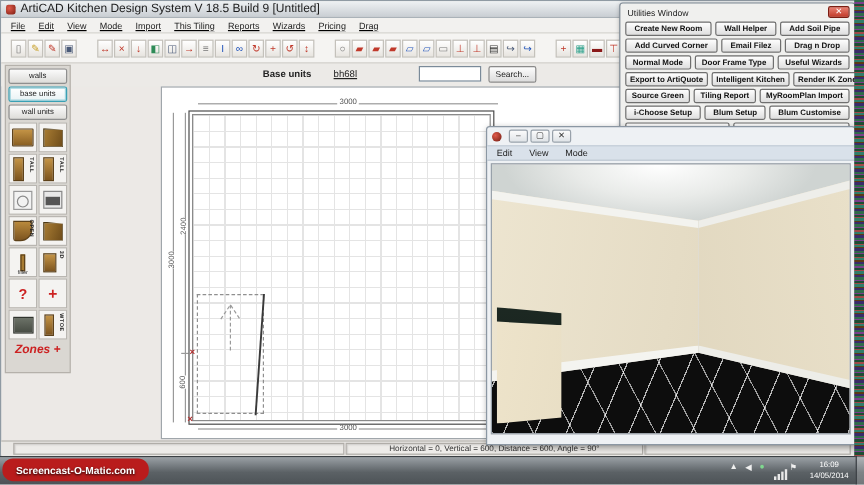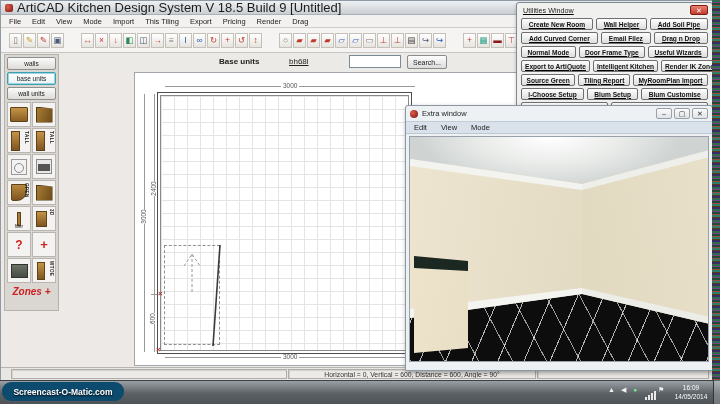--- a/index.html
+++ b/index.html
@@ -3,31 +3,31 @@
 <meta charset="utf-8">
 <style>
   * { margin:0; padding:0; box-sizing:border-box; }
   body { font-family:"Liberation Sans", sans-serif; }
   .screen { position:relative; width:720px; height:404px; background:#d6d9dc; overflow:hidden; font-family:"Liberation Sans",sans-serif; }
 
   
   .app { position:absolute; left:0; top:0; width:713px; height:380px; background:#ece9e6; border:1px solid #8f9aa3; z-index:1; }
   .titlebar { position:absolute; left:0; top:0; width:100%; height:14px; background:linear-gradient(#eef1f3,#c9ced3); display:flex; align-items:center; padding-left:4px; border-bottom:1px solid #aab2b8; }
   .appicon { width:8px; height:8px; background:radial-gradient(circle at 35% 35%, #e05a4a, #7c1d12); border-radius:2px; margin-right:4px; }
-  .title { font-size:13px; color:#1c1c1c; white-space:nowrap; }
-  .menubar { position:absolute; left:0; top:14px; width:100%; height:13px; background:#f2f1ef; border-bottom:1px solid #cfcdc9; display:flex; align-items:center; gap:11px; padding-left:8px; }
+  .title { font-size:10px; color:#1c1c1c; white-space:nowrap; }
+  .menubar { position:absolute; left:0; top:14px; width:100%; height:13px; background:#f2f1ef; border-bottom:1px solid #cfcdc9; display:flex; align-items:center; gap:11px; padding-left:8px;text-decoration:underline; }
   .menubar span { font-size:7.5px; color:#222; }
   .toolbar { position:absolute; left:0; top:27px; width:100%; height:25px; background:#f5f4f2; border-bottom:1px solid #c9c6c1; display:flex; align-items:center; padding-left:8px; }
   .tbi { width:13px; height:15px; border:1px solid #c4c1bb; background:linear-gradient(#ffffff,#e7e4df); margin-right:1px; display:flex; align-items:center; justify-content:center; font-size:8.5px; line-height:1; }
   .tgap { width:16px; }
   .c-red{color:#c0392b}.c-gold{color:#c8a028}.c-gray{color:#777}.c-slate{color:#4a5a78}.c-green{color:#2e8b57}.c-blue{color:#2255bb}.c-teal{color:#2aa08a}.c-dark{color:#333}.c-navy{color:#223a7a}.c-darkred{color:#8b1a1a}
 
   .unitbar { position:absolute; left:0; top:52px; width:100%; height:19px; background:#eceae7; }
   .ub-label { position:absolute; left:218px; top:4px; font-size:8px; font-weight:bold; color:#222; }
-  .ub-code { position:absolute; left:288px; top:4px; font-size:8px; color:#222;text-decoration:underline; }
+  .ub-code { position:absolute; left:277px; top:4px; font-size:8px; color:#222;text-decoration:underline; }
   .ub-input { position:absolute; left:348px; top:2px; width:52px; height:13px; border:1px solid #7a8a99; background:#fff; font-size:8px; padding:0 2px; }
   .ub-search { position:absolute; left:406px; top:2px; width:40px; height:14px; border:1px solid #8a8a8a; border-radius:2px; background:linear-gradient(#fdfdfd,#dcdcdc); font-size:7px; color:#222; display:flex; align-items:center; justify-content:center; }
 
   
   .sidebar { position:absolute; left:3px; top:53px; width:55px; height:257px; background:#dad7d2; border:1px solid #b5b1ab; padding:2px; }
   .side-tab { height:13px; margin-bottom:2px; border:1px solid #8f8f8f; border-radius:2px; background:linear-gradient(#fbfbfb,#dddcd9); font-size:6.5px; color:#222; display:flex; align-items:center; justify-content:center; }
   .side-tab.sel { border:1px solid #3aa0b4; box-shadow:0 0 0 1px #9fd4de inset; background:linear-gradient(#ffffff,#e8f2f4); }
   .side-grid { display:grid; grid-template-columns:24px 24px; gap:1px; margin-top:2px; }
   .cell { width:24px; height:25px; background:#f4f3f1; border:1px solid #b9b6b1; display:flex; align-items:center; justify-content:center; position:relative; }
   .vlabel { position:absolute; right:1px; top:2px; writing-mode:vertical-rl; font-size:4.5px; letter-spacing:.5px; color:#222; font-weight:bold; }
@@ -60,21 +60,21 @@
   .dashedrect { position:absolute; left:29px; top:172px; width:56px; height:100px; border:1px dashed #8f8f8f; }
   .xmark { position:absolute; font-size:8px; font-weight:bold; color:#b23030; line-height:1; }
   .plan-svg { position:absolute; left:20px; top:160px; }
 
   
   .statusbar { position:absolute; left:0; top:366px; width:100%; height:13px; background:#e9e7e4; border-top:1px solid #b7b4af; }
   .sb-panel { position:absolute; top:1px; height:10px; border:1px solid #b0ada8; background:#edebe8; box-shadow:inset 1px 1px 1px rgba(130,130,130,.25); }
   .sb-text { font-size:6.8px; color:#333; text-align:center; line-height:10px; white-space:nowrap; overflow:hidden; }
 
   
-  .utilwin { position:absolute; left:516px; top:2px; width:197px; height:120px; background:#f0f0ee; border:1px solid #7f8a94; border-radius:3px; box-shadow:1px 2px 4px rgba(0,0,0,.35); z-index:10;text-decoration:underline; }
+  .utilwin { position:absolute; left:516px; top:2px; width:197px; height:120px; background:#f0f0ee; border:1px solid #7f8a94; border-radius:3px; box-shadow:1px 2px 4px rgba(0,0,0,.35); z-index:10; }
   .uw-title { height:14px; display:flex; align-items:center; padding-left:6px; font-size:7.2px; color:#222; }
   .uw-close { position:absolute; right:4px; top:2px; width:18px; height:10px; background:linear-gradient(#e98173,#c23b2a); border:1px solid #7c1d12; border-radius:2px; color:#fff; font-size:7px; line-height:9px; text-align:center; }
   .uw-rows { padding:1px 4px; }
   .uw-row { display:flex; gap:3px; margin-bottom:2px; }
   .uw-btn { flex:1 1 auto; height:12px; border:1px solid #6f6f6f; border-radius:2px; background:linear-gradient(#fefefe,#dedede); font-size:6.6px; font-weight:bold; color:#111; display:flex; align-items:center; justify-content:center; white-space:nowrap; padding:0 3px; }
 
   
   .extrawin { position:absolute; left:405px; top:105px; width:308px; height:266px; background:#eef1f4; border:1px solid #8b97a3; border-radius:3px 3px 0 0; box-shadow:1px 2px 5px rgba(0,0,0,.35); z-index:20; }
   .ew-title { height:15px; display:flex; align-items:center; padding:0 4px; }
   .ew-icon { width:8px; height:8px; border-radius:50%; background:radial-gradient(circle at 35% 35%, #e05a4a, #6e1a10); margin-right:4px; }
@@ -92,21 +92,21 @@
   .sc-floor { background-color:#0d0d0d;
     background-image:repeating-linear-gradient(113deg, rgba(255,255,255,.7) 0 1px, transparent 1px 24px),repeating-linear-gradient(62deg, rgba(255,255,255,.6) 0 1px, transparent 1px 30px);
     clip-path:polygon(0px 181px,172px 157px,300px 187px,300px 226px,0px 226px); }
   .sc-skirtl { background:#f4f4f0; clip-path:polygon(0px 172px,172px 151px,172px 157px,0px 181px); }
   .sc-skirtr { background:#ededE8; clip-path:polygon(172px 151px,300px 180px,300px 187px,172px 157px); }
   .sc-worktop { background:linear-gradient(#27352e,#131d18); clip-path:polygon(4px 119px,58px 124px,58px 134px,4px 131px); }
   .sc-unit { background:linear-gradient(100deg,#efe5cc,#d9cfb4); clip-path:polygon(4px 131px,58px 134px,58px 211px,4px 216px); }
 
   
   .taskbar { position:absolute; left:0; top:380px; width:720px; height:24px; background:linear-gradient(#9aa0a5,#5b6165 55%,#4c5256); border-top:1px solid #3b4044; z-index:30; }
-  .wm { position:absolute; left:2px; top:382px; width:122px; height:19px; background:#0c4a6e; border-radius:9px; color:#fff; font-size:8.5px; font-weight:bold; display:flex; align-items:center; justify-content:center; z-index:40; text-shadow:0 1px 2px #000; }
+  .wm { position:absolute; left:2px; top:382px; width:122px; height:19px; background:#b91c1c; border-radius:9px; color:#fff; font-size:8.5px; font-weight:bold; display:flex; align-items:center; justify-content:center; z-index:40; text-shadow:0 1px 2px #000; }
   .tb-ic { position:absolute; top:3px; width:18px; height:18px; }
   .chrome { border-radius:50%; background:conic-gradient(from -45deg,#ea4335 0 120deg,#34a853 0 240deg,#fbbc05 0 360deg); }
   .chrome:after { content:""; position:absolute; left:5px; top:5px; width:8px; height:8px; border-radius:50%; background:#4285f4; border:1.5px solid #fff; }
   .talk { background:#fff; border-radius:3px; }
   .talk:after { content:""; position:absolute; left:4px; top:5px; width:10px; height:7px; border:1px solid #7a7; border-radius:2px; background:#eef8ee; }
   .scast { border-radius:50%; background:radial-gradient(circle at 40% 35%, #3a4a58, #10161c); }
   .scast:after { content:""; position:absolute; left:7px; top:5px; border-left:6px solid #fff; border-top:4px solid transparent; border-bottom:4px solid transparent; }
   .snip { border:1px dashed #e8e8e8; background:rgba(255,255,255,.12); }
   .tray { position:absolute; top:386px; color:#f0f0f0; font-size:7px; z-index:31; }
   .bars { position:absolute; top:391px; display:flex; align-items:flex-end; gap:1px; z-index:31; }
@@ -130,23 +130,23 @@
       <span class="title">ArtiCAD Kitchen Design System V 18.5 Build 9  [Untitled]</span>
     </div>
 
     <div class="menubar">
       <span>File</span>
       <span>Edit</span>
       <span>View</span>
       <span>Mode</span>
       <span>Import</span>
       <span>This Tiling</span>
-      <span>Export</span>
+      <span>Reports</span>
+      <span>Wizards</span>
       <span>Pricing</span>
-      <span>Render</span>
       <span>Drag</span>
     </div>
 
     <div class="toolbar">
       <span class="tbi c-gray">▯</span>
       <span class="tbi c-gold">✎</span>
       <span class="tbi c-red">✎</span>
       <span class="tbi c-slate">▣</span>
       <span class="tgap"></span>
       <span class="tbi c-red">↔</span>
@@ -324,21 +324,20 @@
       <div class="uw-row">
         <div class="uw-btn">Blum Module</div>
         <div class="uw-btn">Export To KBBC</div>
       </div>
     </div>
   </div>
 
   <div class="extrawin">
     <div class="ew-title">
       <span class="ew-icon"></span>
-      <span class="ew-name">Extra window</span>
       <span class="ew-btn">–</span>
       <span class="ew-btn">▢</span>
       <span class="ew-btn">✕</span>
     </div>
     <div class="ew-menu">
       <span>Edit</span>
       <span>View</span>
       <span>Mode</span>
     </div>
     <div class="scene">

